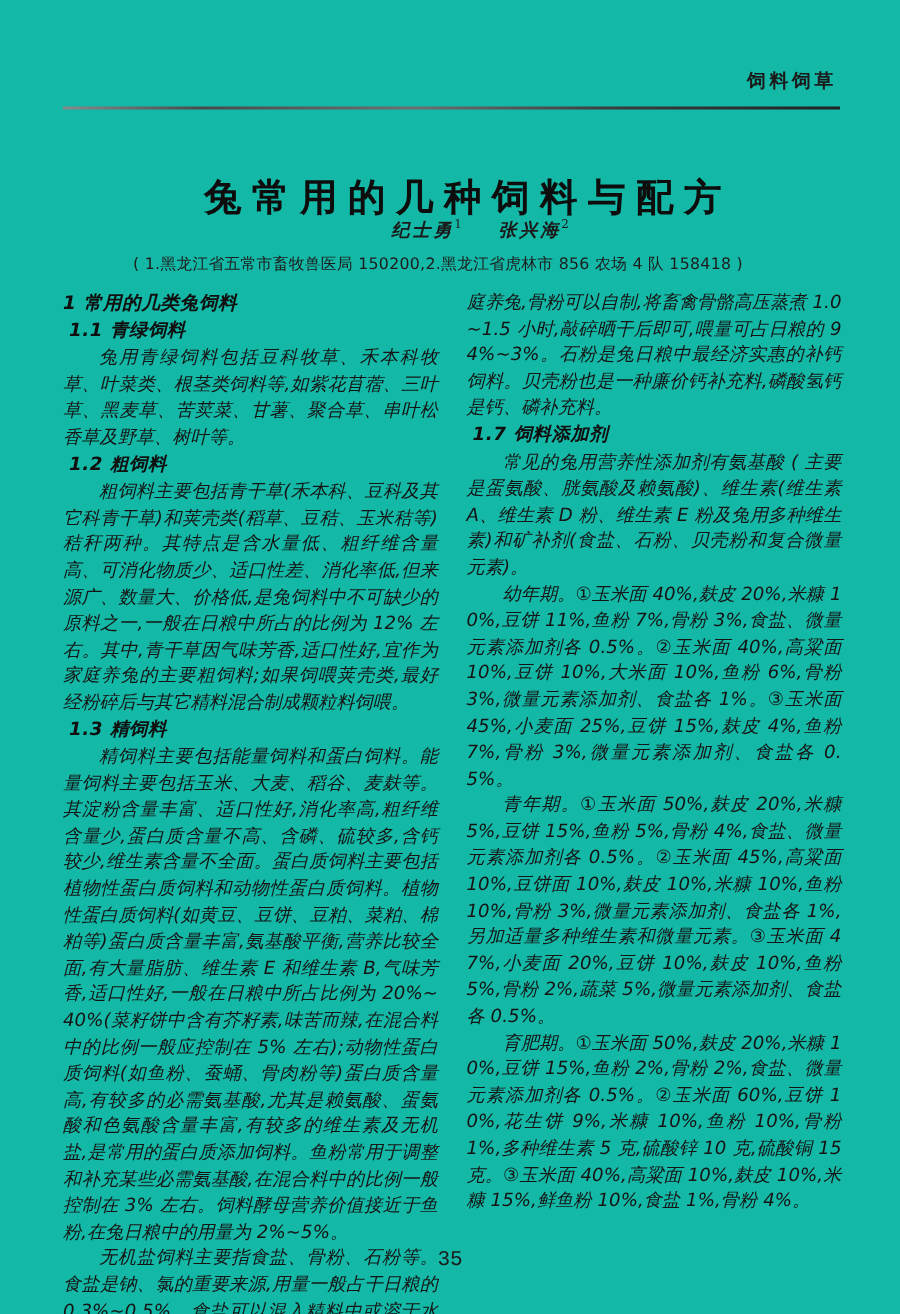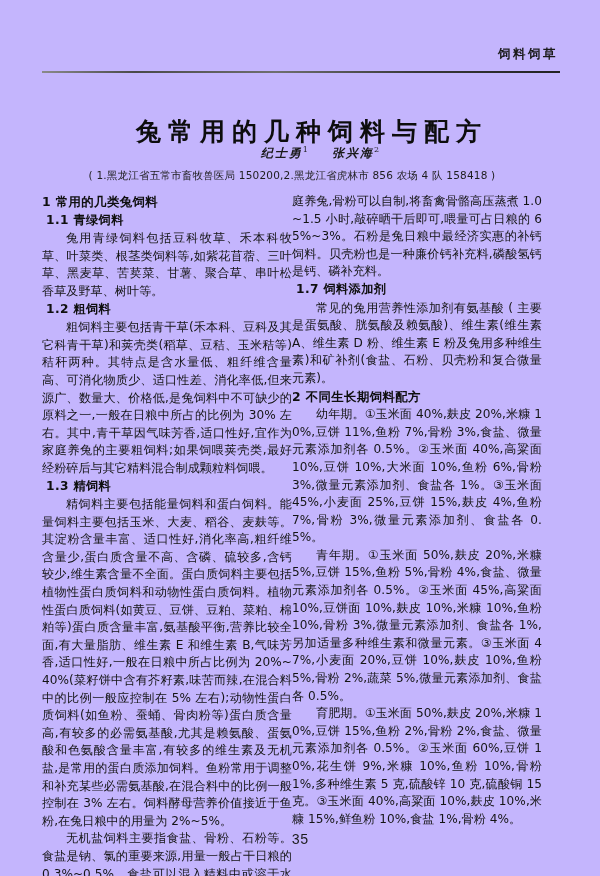--- a/index.html
+++ b/index.html
@@ -11,21 +11,21 @@
     width: 600px;
     height: 876px;
     position: relative;
     font-family: "DejaVu Sans", "Liberation Sans", sans-serif;
     color: #111;
     overflow: hidden;
   }
   .page {
     position: absolute;
     inset: 0;
-    background: #c4b5fd;
+    background: #14b8a6;
   }
 
   
   .runhead {
     position: absolute;
     left: 42px;
     top: 46px;
     width: 518px;
     height: 28px;
   }
@@ -98,20 +98,22 @@
   }
 
   
   .cols {
     position: absolute;
     left: 42px;
     top: 193px;
     width: 518px;
     height: 635px;
     display: flex;
+    gap: 19px;
+    font-style: italic;
   }
   .col {
     width: 250px;
     flex: 0 0 250px;
   }
 
   h2.sec {
     margin: 0 0 1px 0;
     font-size: 12.4px;
     font-weight: bold;
@@ -183,31 +185,30 @@
 
   <div class="affil">( 1.黑龙江省五常市畜牧兽医局 150200,2.黑龙江省虎林市 856 农场 4 队 158418 )</div>
 
   <div class="cols">
 
     <div class="col">
       <h2 class="sec">1 常用的几类兔饲料</h2>
       <h3 class="subsec">1.1 青绿饲料</h3>
       <p class="para">兔用青绿饲料包括豆科牧草、禾本科牧草、叶菜类、根茎类饲料等,如紫花苜蓿、三叶草、黑麦草、苦荬菜、甘薯、聚合草、串叶松香草及野草、树叶等。</p>
       <h3 class="subsec">1.2 粗饲料</h3>
-      <p class="para">粗饲料主要包括青干草(禾本科、豆科及其它科青干草)和荚壳类(稻草、豆秸、玉米秸等)秸秆两种。其特点是含水量低、粗纤维含量高、可消化物质少、适口性差、消化率低,但来源广、数量大、价格低,是兔饲料中不可缺少的原料之一,一般在日粮中所占的比例为 30% 左右。其中,青干草因气味芳香,适口性好,宜作为家庭养兔的主要粗饲料;如果饲喂荚壳类,最好经粉碎后与其它精料混合制成颗粒料饲喂。</p>
+      <p class="para">粗饲料主要包括青干草(禾本科、豆科及其它科青干草)和荚壳类(稻草、豆秸、玉米秸等)秸秆两种。其特点是含水量低、粗纤维含量高、可消化物质少、适口性差、消化率低,但来源广、数量大、价格低,是兔饲料中不可缺少的原料之一,一般在日粮中所占的比例为 12% 左右。其中,青干草因气味芳香,适口性好,宜作为家庭养兔的主要粗饲料;如果饲喂荚壳类,最好经粉碎后与其它精料混合制成颗粒料饲喂。</p>
       <h3 class="subsec">1.3 精饲料</h3>
       <p class="para">精饲料主要包括能量饲料和蛋白饲料。能量饲料主要包括玉米、大麦、稻谷、麦麸等。其淀粉含量丰富、适口性好,消化率高,粗纤维含量少,蛋白质含量不高、含磷、硫较多,含钙较少,维生素含量不全面。蛋白质饲料主要包括植物性蛋白质饲料和动物性蛋白质饲料。植物性蛋白质饲料(如黄豆、豆饼、豆粕、菜粕、棉粕等)蛋白质含量丰富,氨基酸平衡,营养比较全面,有大量脂肪、维生素 E 和维生素 B,气味芳香,适口性好,一般在日粮中所占比例为 20%~40%(菜籽饼中含有芥籽素,味苦而辣,在混合料中的比例一般应控制在 5% 左右);动物性蛋白质饲料(如鱼粉、蚕蛹、骨肉粉等)蛋白质含量高,有较多的必需氨基酸,尤其是赖氨酸、蛋氨酸和色氨酸含量丰富,有较多的维生素及无机盐,是常用的蛋白质添加饲料。鱼粉常用于调整和补充某些必需氨基酸,在混合料中的比例一般控制在 3% 左右。饲料酵母营养价值接近于鱼粉,在兔日粮中的用量为 2%~5%。</p>
       <p class="para">无机盐饲料主要指食盐、骨粉、石粉等。食盐是钠、氯的重要来源,用量一般占干日粮的 0.3%~0.5%。食盐可以混入精料中或溶于水中供兔饮用。家</p>
     </div>
 
     <div class="col">
-      <p class="para cont">庭养兔,骨粉可以自制,将畜禽骨骼高压蒸煮 1.0~1.5 小时,敲碎晒干后即可,喂量可占日粮的 65%~3%。石粉是兔日粮中最经济实惠的补钙饲料。贝壳粉也是一种廉价钙补充料,磷酸氢钙是钙、磷补充料。</p>
+      <p class="para cont">庭养兔,骨粉可以自制,将畜禽骨骼高压蒸煮 1.0~1.5 小时,敲碎晒干后即可,喂量可占日粮的 94%~3%。石粉是兔日粮中最经济实惠的补钙饲料。贝壳粉也是一种廉价钙补充料,磷酸氢钙是钙、磷补充料。</p>
       <h3 class="subsec">1.7 饲料添加剂</h3>
       <p class="para">常见的兔用营养性添加剂有氨基酸 ( 主要是蛋氨酸、胱氨酸及赖氨酸)、维生素(维生素 A、维生素 D 粉、维生素 E 粉及兔用多种维生素)和矿补剂(食盐、石粉、贝壳粉和复合微量元素)。</p>
-      <h2 class="sec">2 不同生长期饲料配方</h2>
       <p class="para">幼年期。①玉米面 40%,麸皮 20%,米糠 10%,豆饼 11%,鱼粉 7%,骨粉 3%,食盐、微量元素添加剂各 0.5%。②玉米面 40%,高粱面 10%,豆饼 10%,大米面 10%,鱼粉 6%,骨粉 3%,微量元素添加剂、食盐各 1%。③玉米面 45%,小麦面 25%,豆饼 15%,麸皮 4%,鱼粉 7%,骨粉 3%,微量元素添加剂、食盐各 0.5%。</p>
       <p class="para">青年期。①玉米面 50%,麸皮 20%,米糠 5%,豆饼 15%,鱼粉 5%,骨粉 4%,食盐、微量元素添加剂各 0.5%。②玉米面 45%,高粱面 10%,豆饼面 10%,麸皮 10%,米糠 10%,鱼粉 10%,骨粉 3%,微量元素添加剂、食盐各 1%,另加适量多种维生素和微量元素。③玉米面 47%,小麦面 20%,豆饼 10%,麸皮 10%,鱼粉 5%,骨粉 2%,蔬菜 5%,微量元素添加剂、食盐各 0.5%。</p>
       <p class="para">育肥期。①玉米面 50%,麸皮 20%,米糠 10%,豆饼 15%,鱼粉 2%,骨粉 2%,食盐、微量元素添加剂各 0.5%。②玉米面 60%,豆饼 10%,花生饼 9%,米糠 10%,鱼粉 10%,骨粉 1%,多种维生素 5 克,硫酸锌 10 克,硫酸铜 15 克。③玉米面 40%,高粱面 10%,麸皮 10%,米糠 15%,鲜鱼粉 10%,食盐 1%,骨粉 4%。</p>
     </div>
 
   </div>
 
   <div class="pagenum">35</div>
   <div class="watermark">万方数据</div>
 

